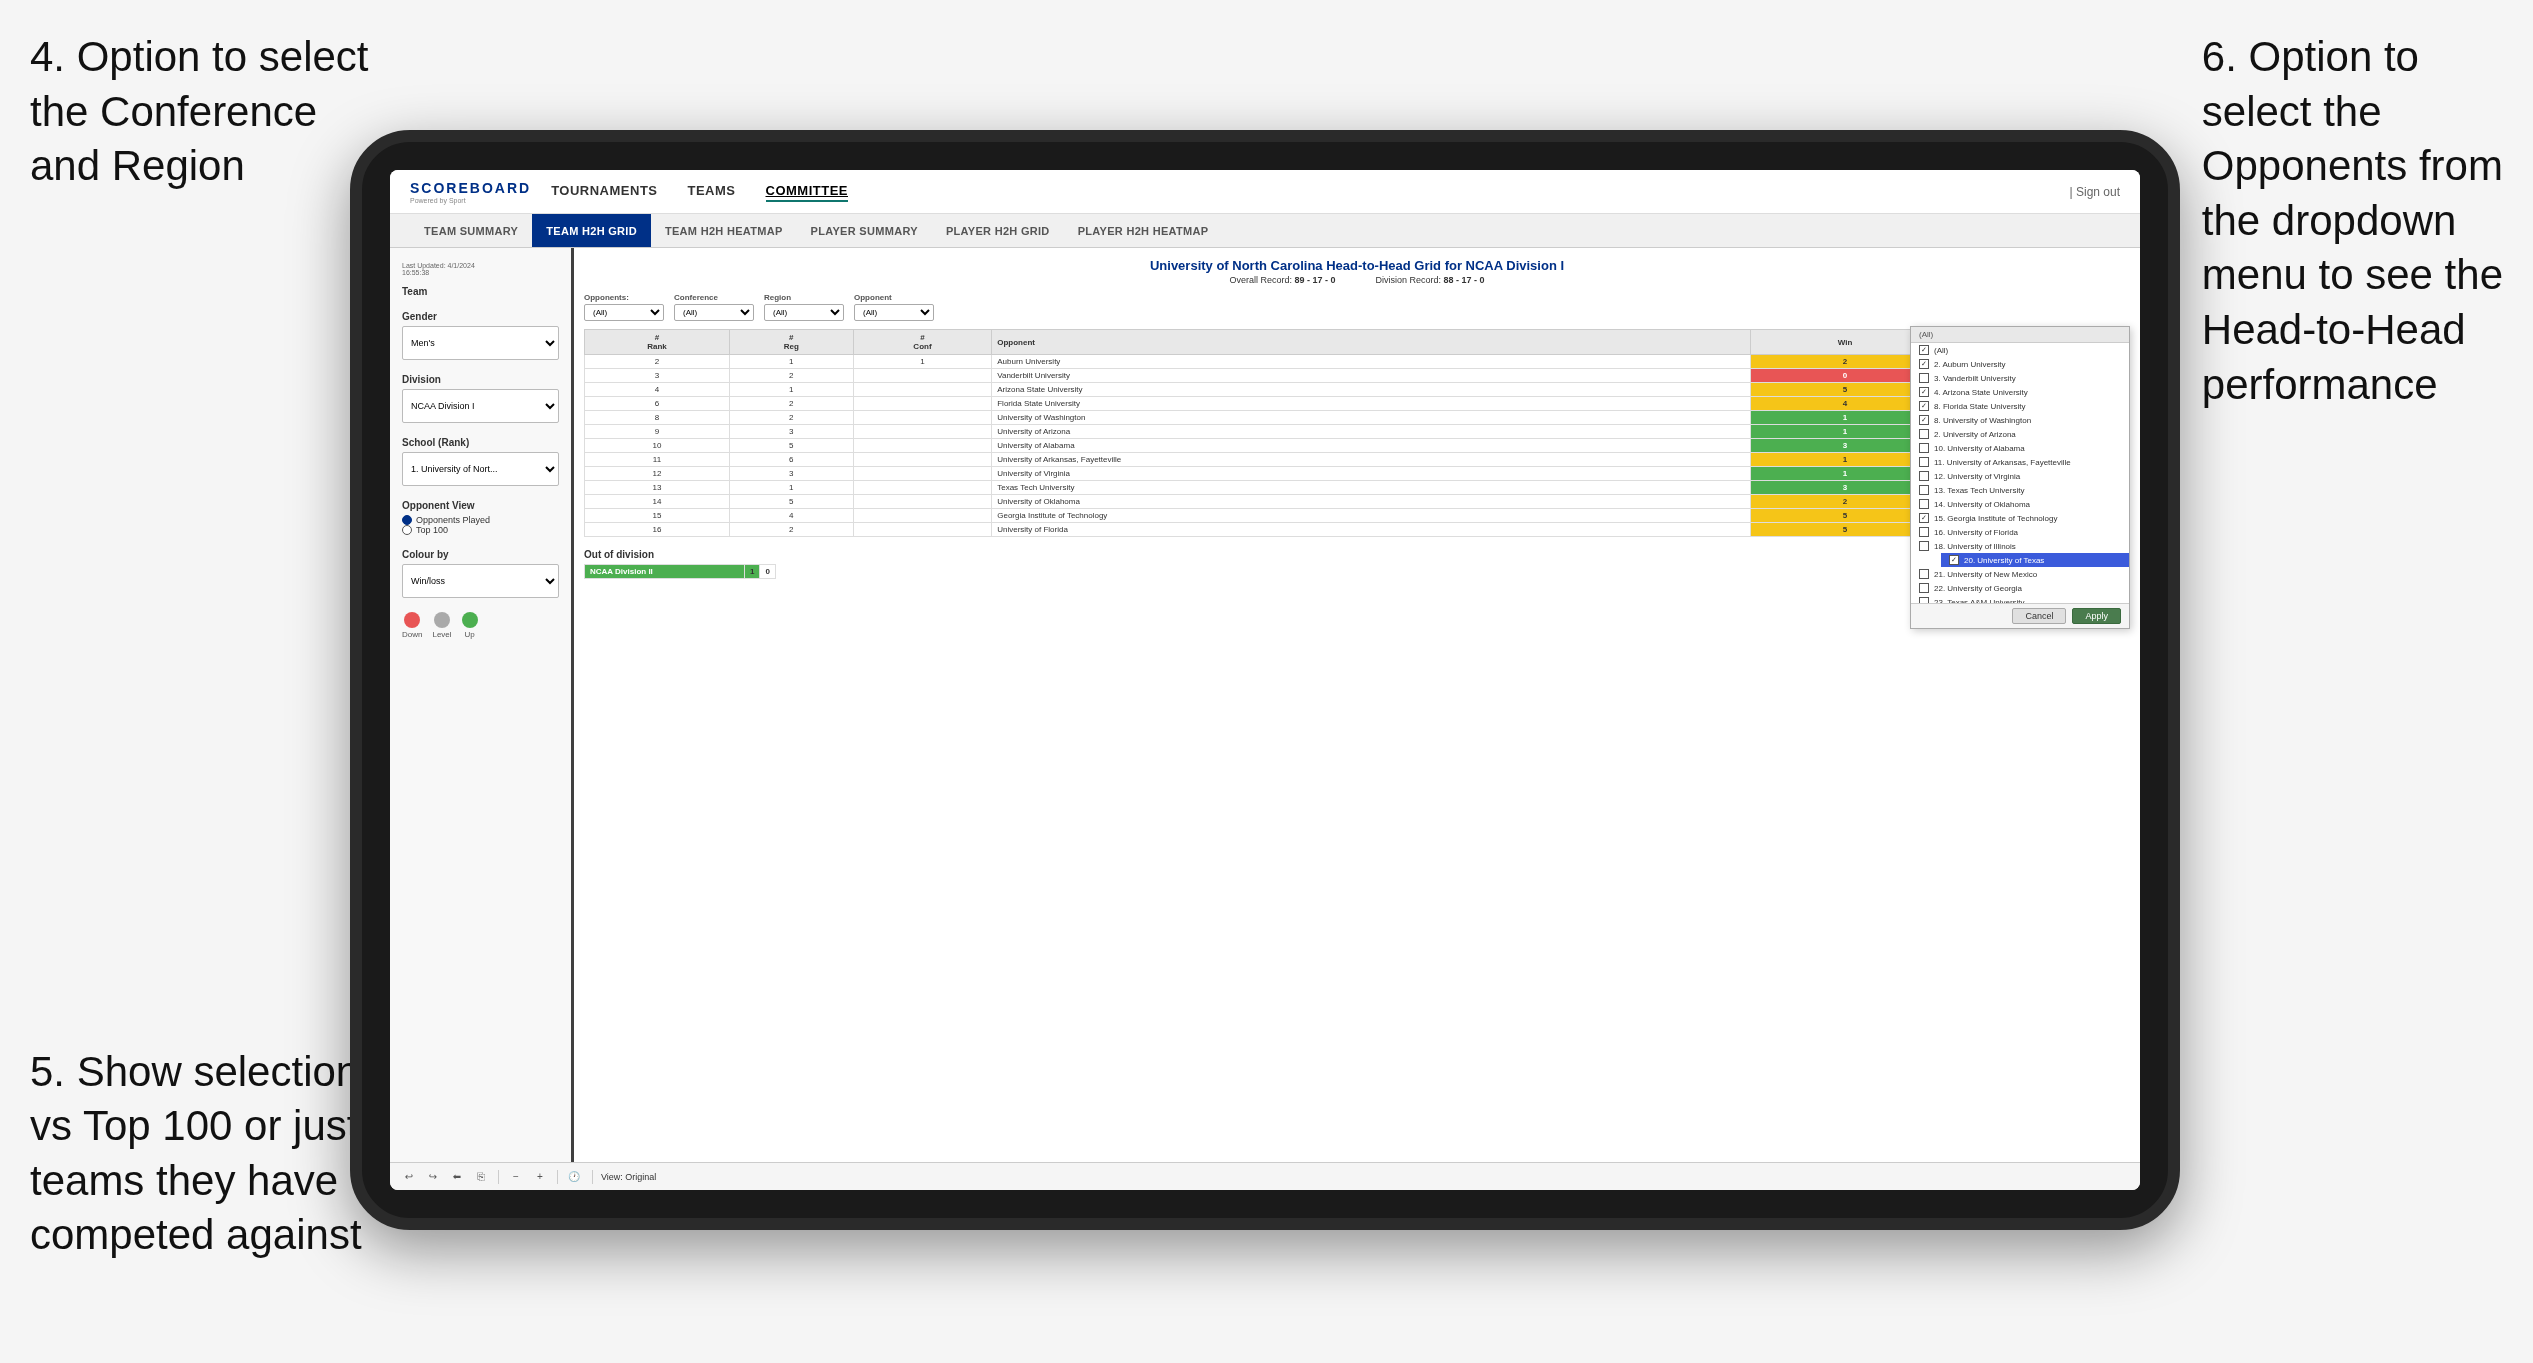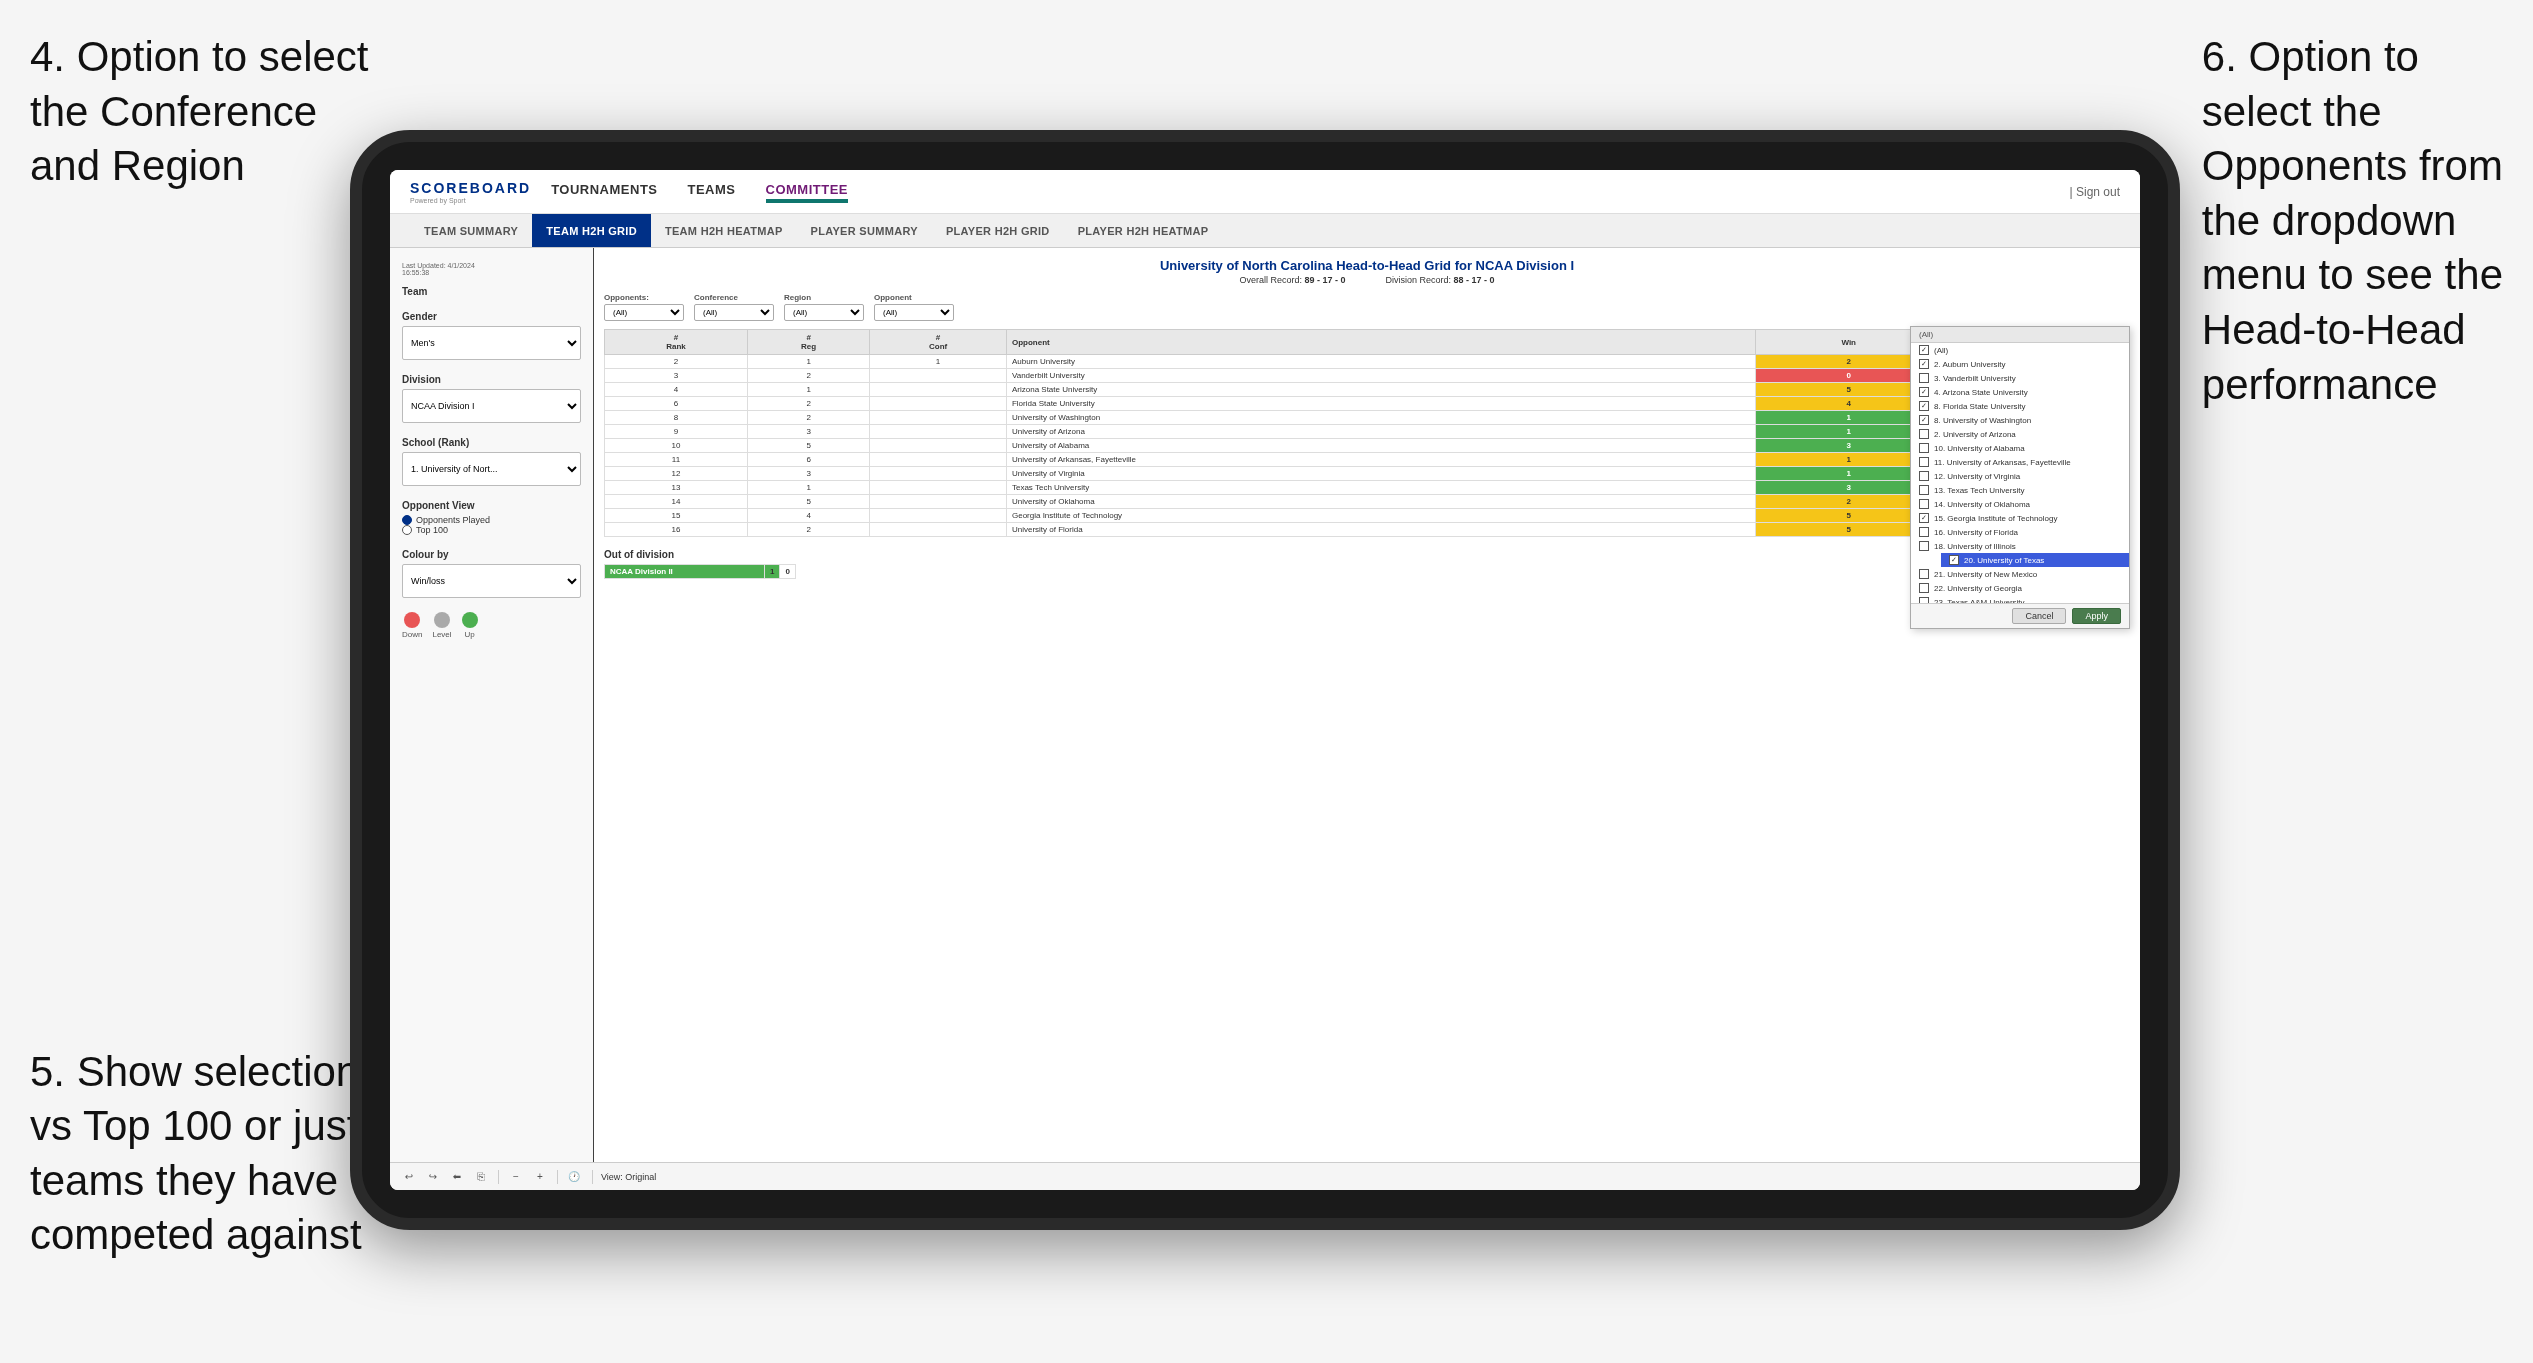--- a/index.html
+++ b/index.html
@@ -79,22 +79,23 @@
       font-size: 13px;
       color: #333;
       font-weight: 600;
       text-transform: uppercase;
       letter-spacing: 0.5px;
       cursor: pointer;
       padding: 2px 0;
     }
 
     .nav-link.active {
-      color: #701a75;
-      border-bottom: 4px solid #0f766e;
+      color: #000000;
+      border-bottom: 2px solid #0f766e;
+      text-decoration: underline;
     }
 
     .nav-right {
       font-size: 12px;
       color: #666;
     }
 
     
     .sub-tabs {
       background: #f0f0f0;
@@ -126,23 +127,23 @@
 
     
     .main-content {
       display: flex;
       flex: 1;
       overflow: hidden;
     }
 
     
     .sidebar {
-      width: 204px;
+      width: 184px;
       background: #f8f8f8;
-      border-right: 1px solid #404040;
+      border-right: 3px solid #404040;
       padding: 14px 12px;
       flex-shrink: 0;
       font-size: 10px;
     }
 
     .sidebar-section {
       margin-bottom: 14px;
     }
 
     .sidebar-label {

